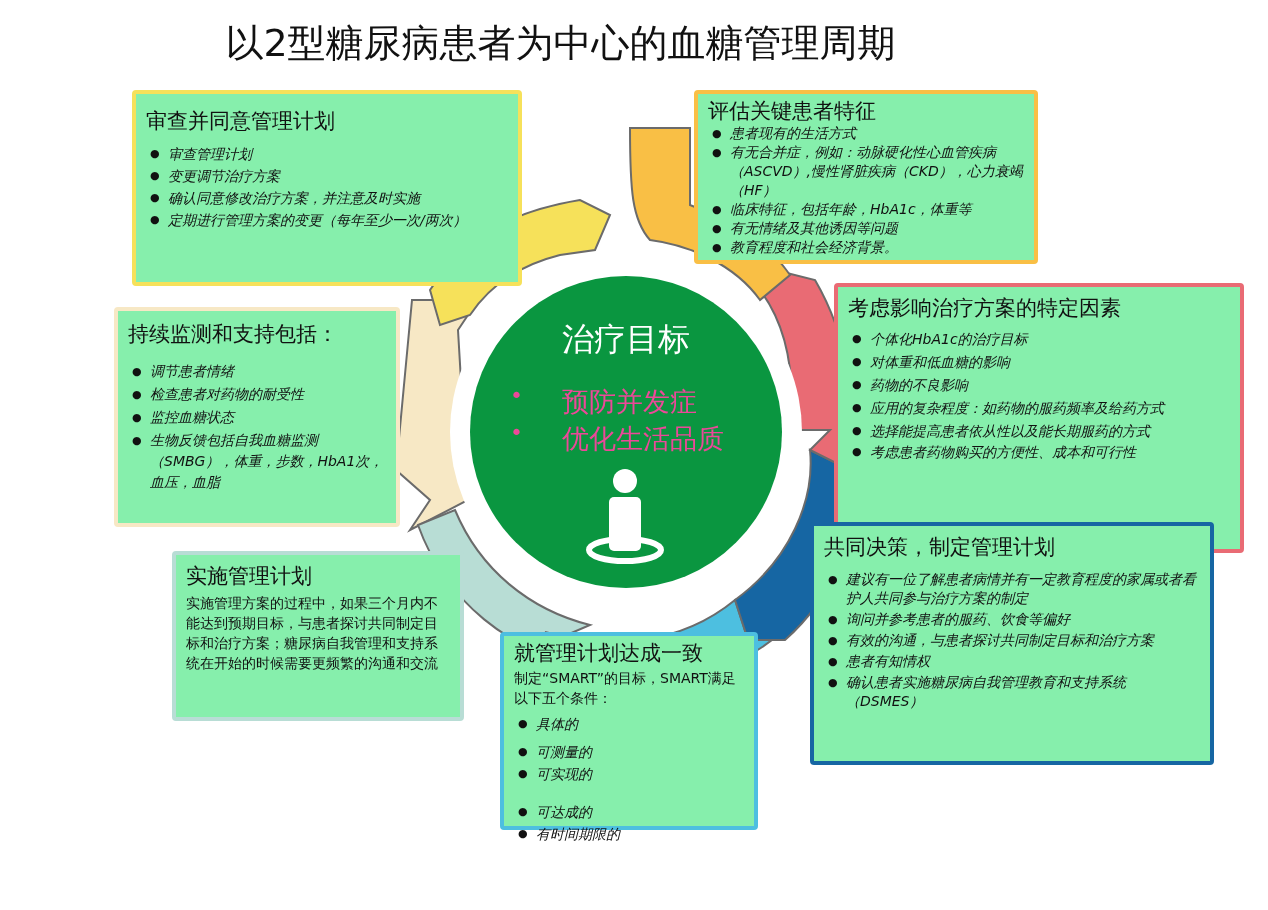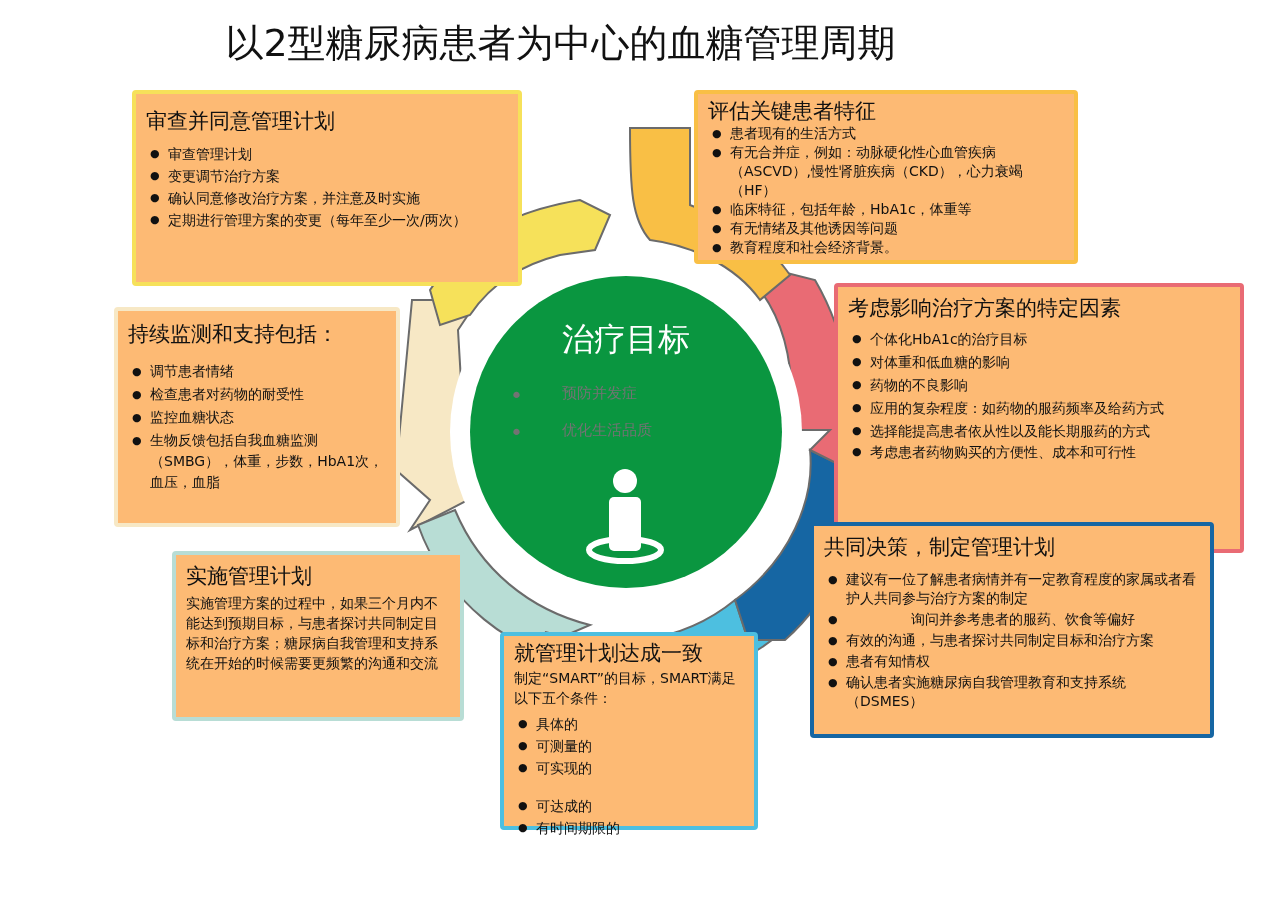--- a/index.html
+++ b/index.html
@@ -1,30 +1,30 @@
 <!DOCTYPE html>
 <html><head>
   <meta charset="utf-8">
   <style>
     html, body { margin:0; padding:0; background:#ffffff; }
     body { width:1268px; height:910px; position:relative; overflow:hidden;
            font-family:"DejaVu Sans","Liberation Sans",sans-serif; color:#111; }
     .title { position:absolute; left:0; width:1121px; top:18px; text-align:center;
              font-size:38px; letter-spacing:0px; color:#111; }
     svg.ring { position:absolute; left:0; top:0; }
-    .box { position:absolute; background:#fdba74; border:4px solid #ccc; border-radius:4px;
+    .box { position:absolute; background:#86efac; border:4px solid #ccc; border-radius:4px;
            box-sizing:border-box; padding:8px 10px; }
     .box h3 { margin:0 0 6px 0; font-weight:normal; font-size:21px; line-height:26px; }
     .box ul { margin:0; padding:0; list-style:none; }
-    .box li { position:relative; padding-left:22px; font-size:14px; line-height:20px; margin-bottom:2px; }
+    .box li { position:relative; padding-left:22px; font-size:14px; line-height:20px; margin-bottom:2px;font-style:italic; }
     .box li::before { content:"\25CF"; position:absolute; left:4px; top:0; font-size:11px; }
     .box p { margin:0; font-size:14px; line-height:20px; }
     .center-text { position:absolute; color:#fff; text-align:center; }
     .goal-title { left:470px; width:312px; top:318px; font-size:32px; }
-    .goal-list { position:absolute; left:510px; top:384px; color:#737373; font-size:15px; }
+    .goal-list { position:absolute; left:510px; top:384px; color:#ec4899; font-size:27px; }
     .goal-list div { position:relative; height:37px; padding-left:52px; }
     .goal-list div::before { content:"\2022"; position:absolute; left:0; top:-1px; font-size:22px; }
   </style>
 </head>
 <body>
 
 <div class="title">以2型糖尿病患者为中心的血糖管理周期</div>
 
 <svg class="ring" width="1268" height="910">
   <g stroke="#6b6b6b" stroke-width="2" stroke-linejoin="miter">
@@ -63,21 +63,21 @@
 <div class="box" style="left:132px; top:90px; width:390px; height:196px; border-color:#f6e15a;">
   <h3 style="margin-top:6px; margin-bottom:10px;">审查并同意管理计划</h3>
   <ul>
     <li>审查管理计划</li>
     <li>变更调节治疗方案</li>
     <li>确认同意修改治疗方案，并注意及时实施</li>
     <li>定期进行管理方案的变更（每年至少一次/两次）</li>
   </ul>
 </div>
 
-<div class="box" style="left:694px; top:90px; width:384px; height:174px; border-color:#f9bf45; padding-top:4px;">
+<div class="box" style="left:694px; top:90px; width:344px; height:174px; border-color:#f9bf45; padding-top:4px;">
   <h3 style="margin-bottom:0;">评估关键患者特征</h3>
   <ul>
     <li style="margin-bottom:0;line-height:19px;">患者现有的生活方式</li>
     <li style="margin-bottom:0;line-height:19px;">有无合并症，例如：动脉硬化性心血管疾病（ASCVD）,慢性肾脏疾病（CKD），心力衰竭（HF）</li>
     <li style="margin-bottom:0;line-height:19px;">临床特征，包括年龄，HbA1c，体重等</li>
     <li style="margin-bottom:0;line-height:19px;">有无情绪及其他诱因等问题</li>
     <li style="margin-bottom:0;line-height:19px;">教育程度和社会经济背景。</li>
   </ul>
 </div>
 
@@ -86,36 +86,36 @@
   <ul>
     <li style="margin-bottom:3px;">个体化HbA1c的治疗目标</li>
     <li style="margin-bottom:3px;">对体重和低血糖的影响</li>
     <li style="margin-bottom:3px;">药物的不良影响</li>
     <li style="margin-bottom:3px;">应用的复杂程度：如药物的服药频率及给药方式</li>
     <li style="margin-bottom:1px;">选择能提高患者依从性以及能长期服药的方式</li>
     <li style="margin-bottom:3px;">考虑患者药物购买的方便性、成本和可行性</li>
   </ul>
 </div>
 
-<div class="box" style="left:810px; top:522px; width:404px; height:216px; border-color:#1666a3;">
+<div class="box" style="left:810px; top:522px; width:404px; height:243px; border-color:#1666a3;">
   <h3 style="margin-bottom:10px;">共同决策，制定管理计划</h3>
   <ul>
     <li style="line-height:19px;">建议有一位了解患者病情并有一定教育程度的家属或者看护人共同参与治疗方案的制定</li>
-    <li style="line-height:19px;text-align:center;">询问并参考患者的服药、饮食等偏好</li>
+    <li style="line-height:19px;">询问并参考患者的服药、饮食等偏好</li>
     <li style="line-height:19px;">有效的沟通，与患者探讨共同制定目标和治疗方案</li>
     <li style="line-height:19px;">患者有知情权</li>
     <li style="line-height:19px;">确认患者实施糖尿病自我管理教育和支持系统（DSMES）</li>
   </ul>
 </div>
 
 <div class="box" style="left:500px; top:632px; width:258px; height:198px; border-color:#4dbfe0; padding-top:4px;">
   <h3 style="margin-bottom:2px;">就管理计划达成一致</h3>
   <p style="margin-bottom:6px;">制定“SMART”的目标，SMART满足以下五个条件：</p>
   <ul>
-    <li style="margin-bottom:2px;">具体的</li>
+    <li style="margin-bottom:8px;">具体的</li>
     <li style="margin-bottom:2px;">可测量的</li>
     <li style="margin-bottom:18px;">可实现的</li>
     <li style="margin-bottom:2px;">可达成的</li>
     <li style="margin-bottom:2px;">有时间期限的</li>
   </ul>
 </div>
 
 <div class="box" style="left:172px; top:551px; width:292px; height:170px; border-color:#b8ddd5;">
   <h3 style="margin-bottom:4px;">实施管理计划</h3>
   <p>实施管理方案的过程中，如果三个月内不能达到预期目标，与患者探讨共同制定目标和治疗方案；糖尿病自我管理和支持系统在开始的时候需要更频繁的沟通和交流</p>

